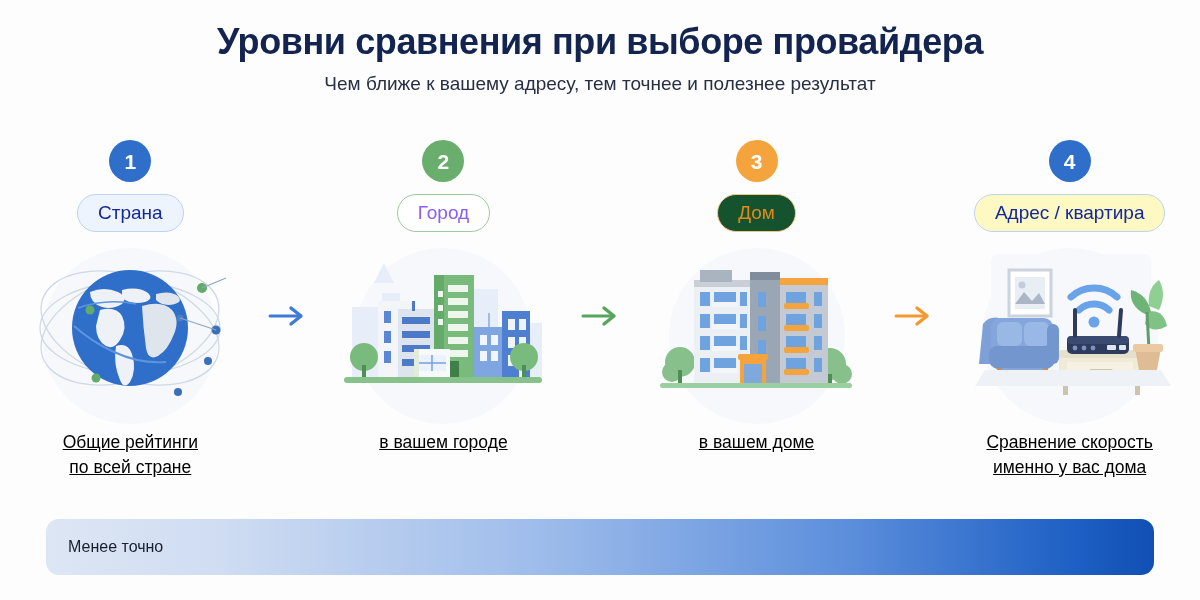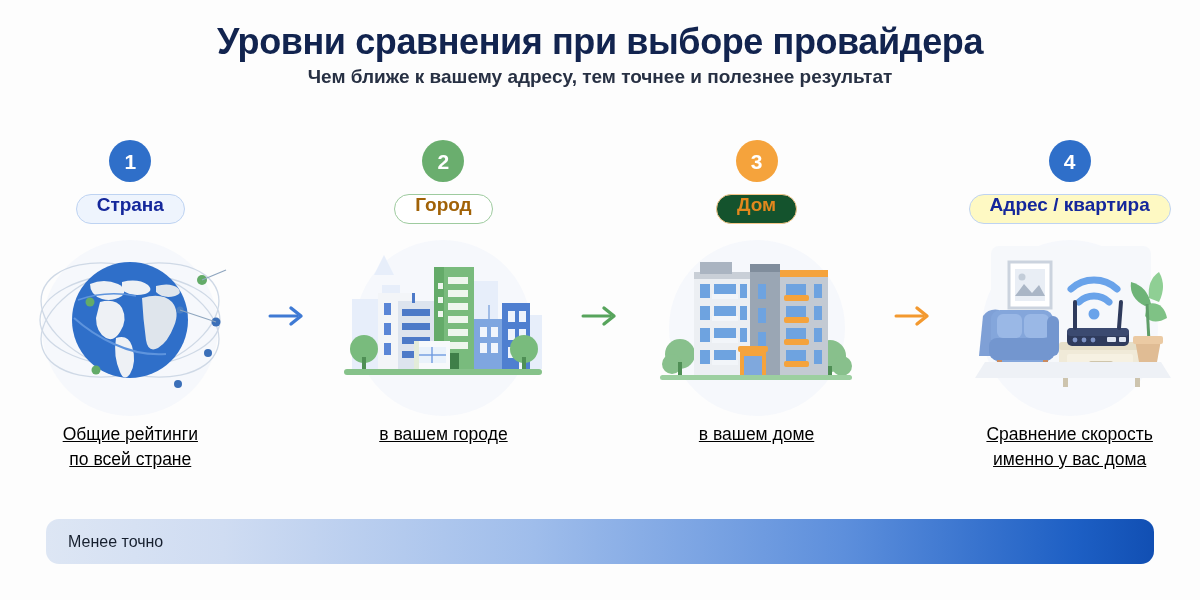--- a/index.html
+++ b/index.html
@@ -11,40 +11,40 @@
   }
   .page { position: relative; width: 1200px; height: 600px; background: #fdfdfd; }
 
   
   .header { padding-top: 22px; text-align: center; }
   .title {
     font-size: 36px; font-weight: bold; color: #12244f;
     letter-spacing: -0.4px; line-height: 1.12;
   }
   .subtitle {
-    margin-top: 4px; font-size: 19px; color: #273043; font-weight: 700;
+    margin-top: 11px; font-size: 19px; color: #273043; font-weight: 400;
   }
 
   
   .steps {
     position: absolute; top: 140px; left: 0; width: 1200px; height: 360px;
     display: flex; align-items: flex-start; justify-content: center;
   }
   .step {
     width: 268px; display: flex; flex-direction: column; align-items: center;
     position: relative;
   }
   .badge {
     width: 42px; height: 42px; border-radius: 50%;
     display: flex; align-items: center; justify-content: center;
     color: #ffffff; font-size: 21px; font-weight: bold; line-height: 1;
   }
   .pill {
-    margin-top: 12px; padding: 0 20px 9px; border-radius: 22px;
-    border: 1.6px solid #c9d9f2; font-size: 19px; font-weight: bold;
+    margin-top: 12px; padding: 8px 20px 9px; border-radius: 22px;
+    border: 1.6px solid #c9d9f2; font-size: 19px; font-weight: normal;
     white-space: nowrap; line-height: 1;
   }
   .art-wrap {
     margin-top: 16px; width: 232px; height: 160px;
     display: flex; align-items: center; justify-content: center;
     position: relative;
   }
   .halo {
     position: absolute; width: 176px; height: 176px; border-radius: 50%;
     background: #f6f8fc; top: 0px; left: 28px;
@@ -56,21 +56,21 @@
   }
 
   
   .arrow {
     width: 54px; display: flex; align-items: flex-start;
     justify-content: center; padding-top: 165px;
   }
 
   
   .scalebar {
-    position: absolute; left: 46px; top: 519px; width: 1108px; height: 45px;
+    position: absolute; left: 46px; top: 519px; width: 1108px; height: 56px;
     border-radius: 13px;
     background: linear-gradient(90deg, #dde6f4 0%, #cfdcf2 16%, #9fbdeb 44%, #5d8fdc 72%, #1d5fc4 93%, #114fb3 100%);
     display: flex; align-items: center; justify-content: space-between;
     padding: 0 22px;
   }
   .scale-left { font-size: 16px; color: #17202f; }
   .scale-right { font-size: 16px; color: #ffffff; }
 </style>
 </head>
 <body>
@@ -131,21 +131,21 @@
       <svg width="38" height="22" viewBox="0 0 38 22">
         <path d="M2 11 H29" stroke="#3f7ad4" stroke-width="3" stroke-linecap="round" fill="none"></path>
         <path d="M23 3 L33 11 L23 19" stroke="#3f7ad4" stroke-width="3.4" stroke-linecap="round" stroke-linejoin="round" fill="none"></path>
       </svg>
     </div>
 
     <div class="step">
       <div class="badge" style="background:#6aae6e">
         <span>2</span>
       </div>
-      <div class="pill" style="background:#ffffff;border-color:#9ecb9f;color:#a16207">
+      <div class="pill" style="background:#ffffff;border-color:#9ecb9f;color:#8b5cf6">
         <span>Город</span>
       </div>
       <div class="art-wrap">
         <div class="halo"></div>
         <svg class="art" width="210" height="150" viewBox="0 0 210 150">
           <g fill="#e7eefa">
             <rect x="14" y="54" width="26" height="70"></rect>
             <rect x="44" y="40" width="18" height="84"></rect>
             <path d="M36 30 l10 -20 l10 20 z"></path>
             <rect x="132" y="36" width="28" height="88"></rect>

